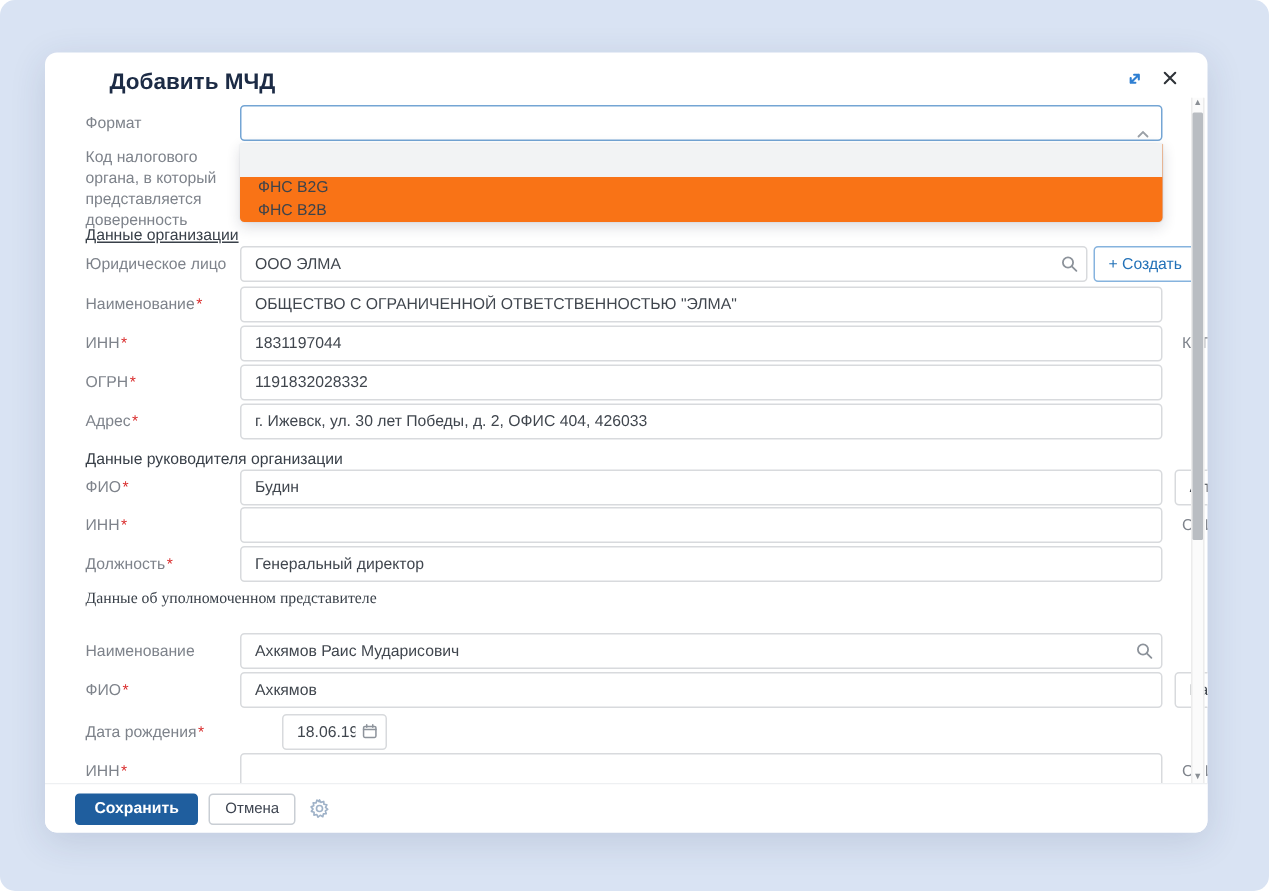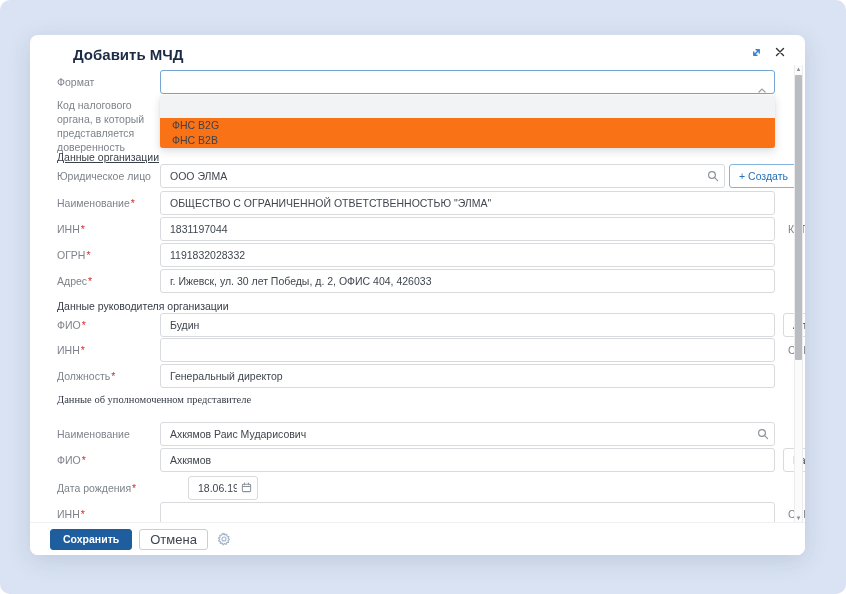--- a/index.html
+++ b/index.html
@@ -63,21 +63,21 @@
   .sb-thumb { position:absolute; left:0; width:7px; top:10px; height:285px; background:#b9bdc2; border-radius:1px; cursor:pointer; }
   .sb-arrow { position:absolute; left:0; width:7px; height:8px; font-size:6px; color:#8a8f95; text-align:center; line-height:8px; cursor:pointer; }
   .sb-up { top:0; } .sb-down { bottom:0; }
 
   
   .dlg-footer { position:absolute; bottom:0; left:0; right:0; height:33px; display:flex; align-items:center;
                 padding-left:20px; gap:7px; border-top:1px solid #eef0f2; background:#fff; border-radius:0 0 8px 8px; }
   .btn-save { height:21px; padding:0 12px; background:#1f5e9e; border:1px solid #1f5e9e; border-radius:3px; color:#fff;
               font-size:10.5px; font-weight:700; cursor:pointer; font-family:"Liberation Sans", sans-serif; }
   .btn-cancel { height:21px; padding:0 10px; background:#fff; border:1px solid #c9ced4; border-radius:3px; color:#3d4450;
-                font-size:13px; cursor:pointer; font-family:"Liberation Sans", sans-serif; }
+                font-size:10px; cursor:pointer; font-family:"Liberation Sans", sans-serif; }
   .gear { margin-left:2px; line-height:0; cursor:pointer; }
 </style>
 </head>
 <body>
 
 <div class="backdrop">
   <div class="dialog">
 
     <div class="dlg-header">
       <div class="dlg-title">Добавить МЧД</div>

